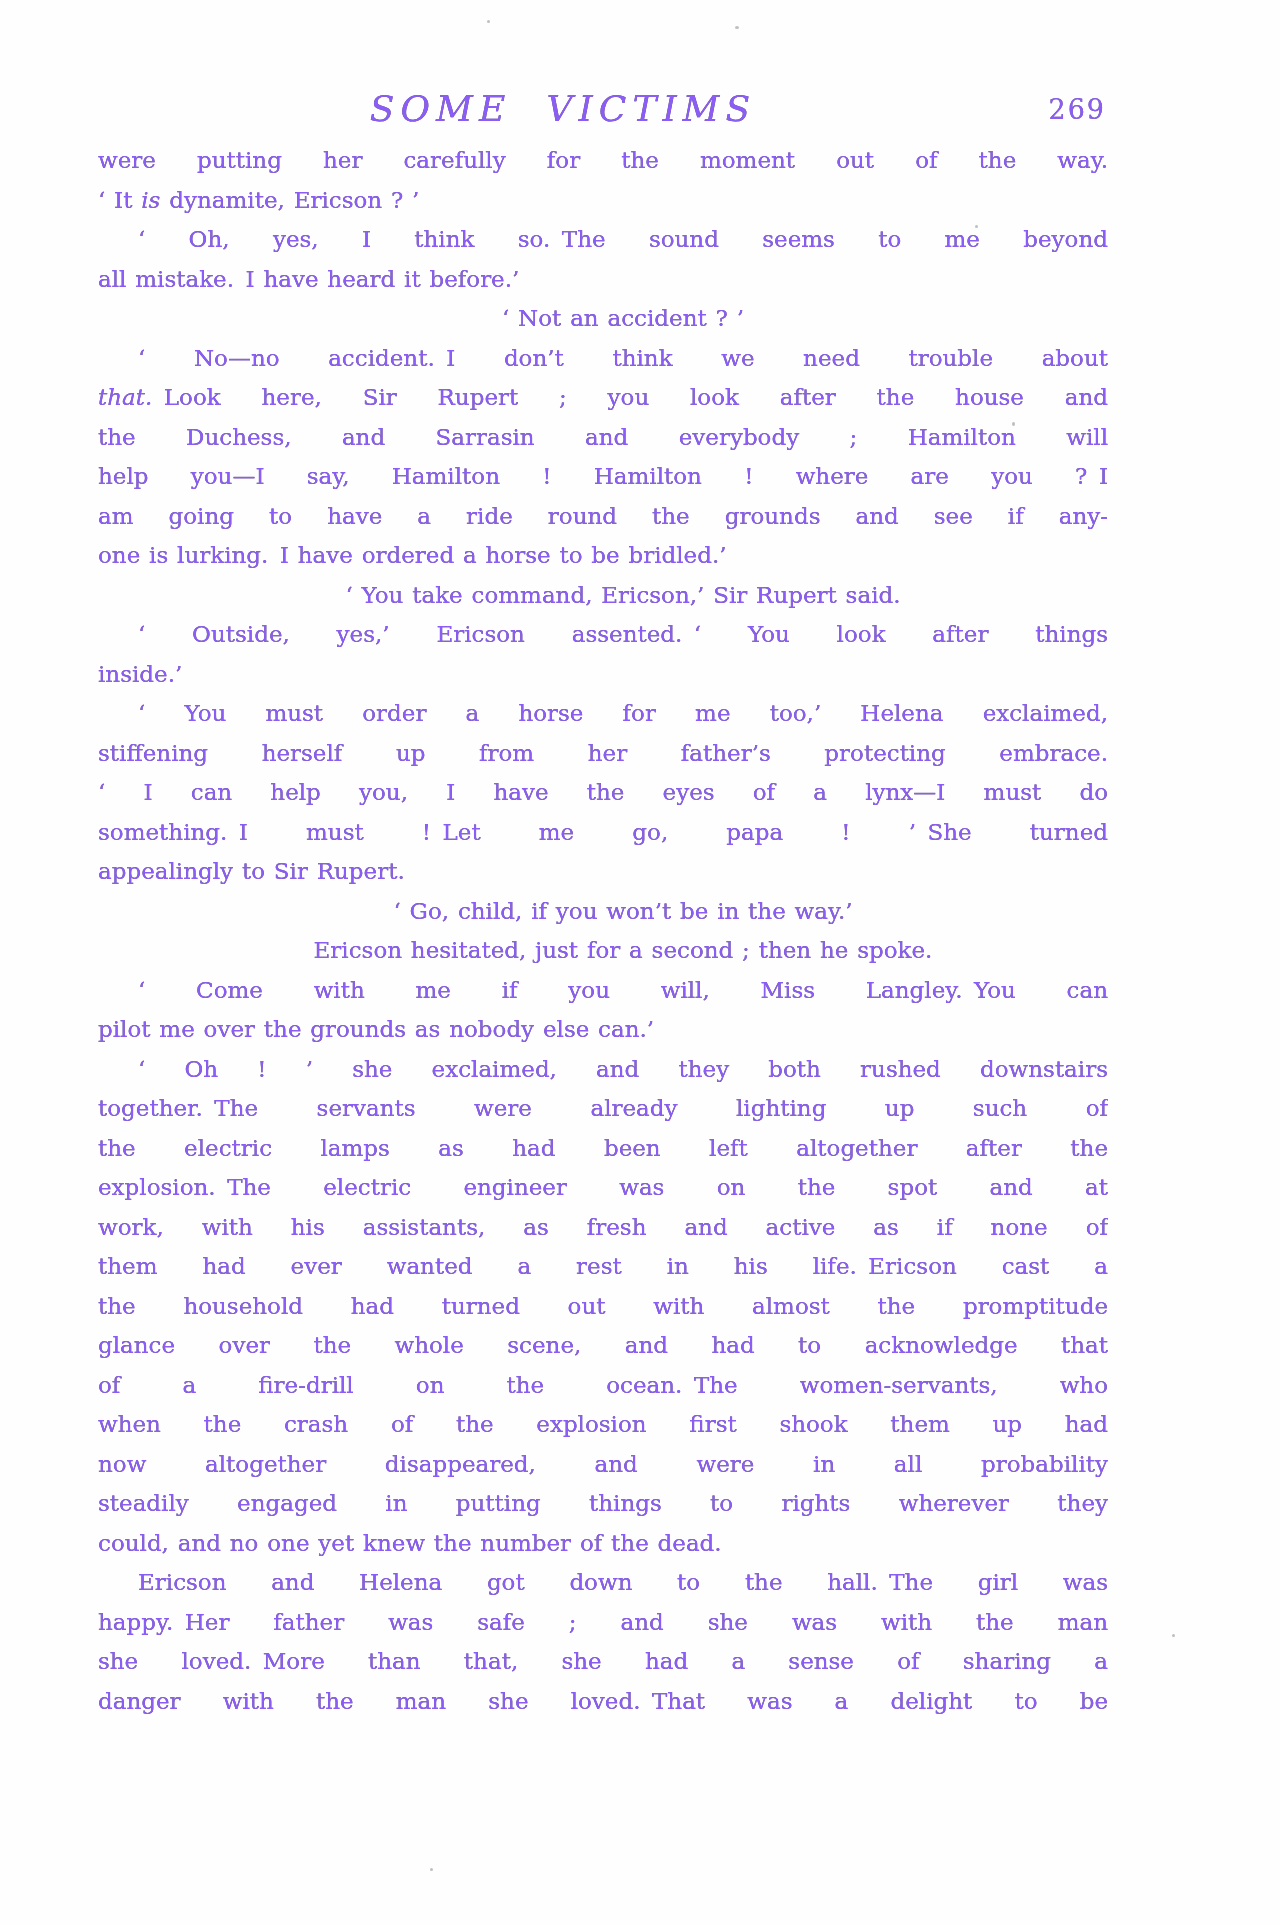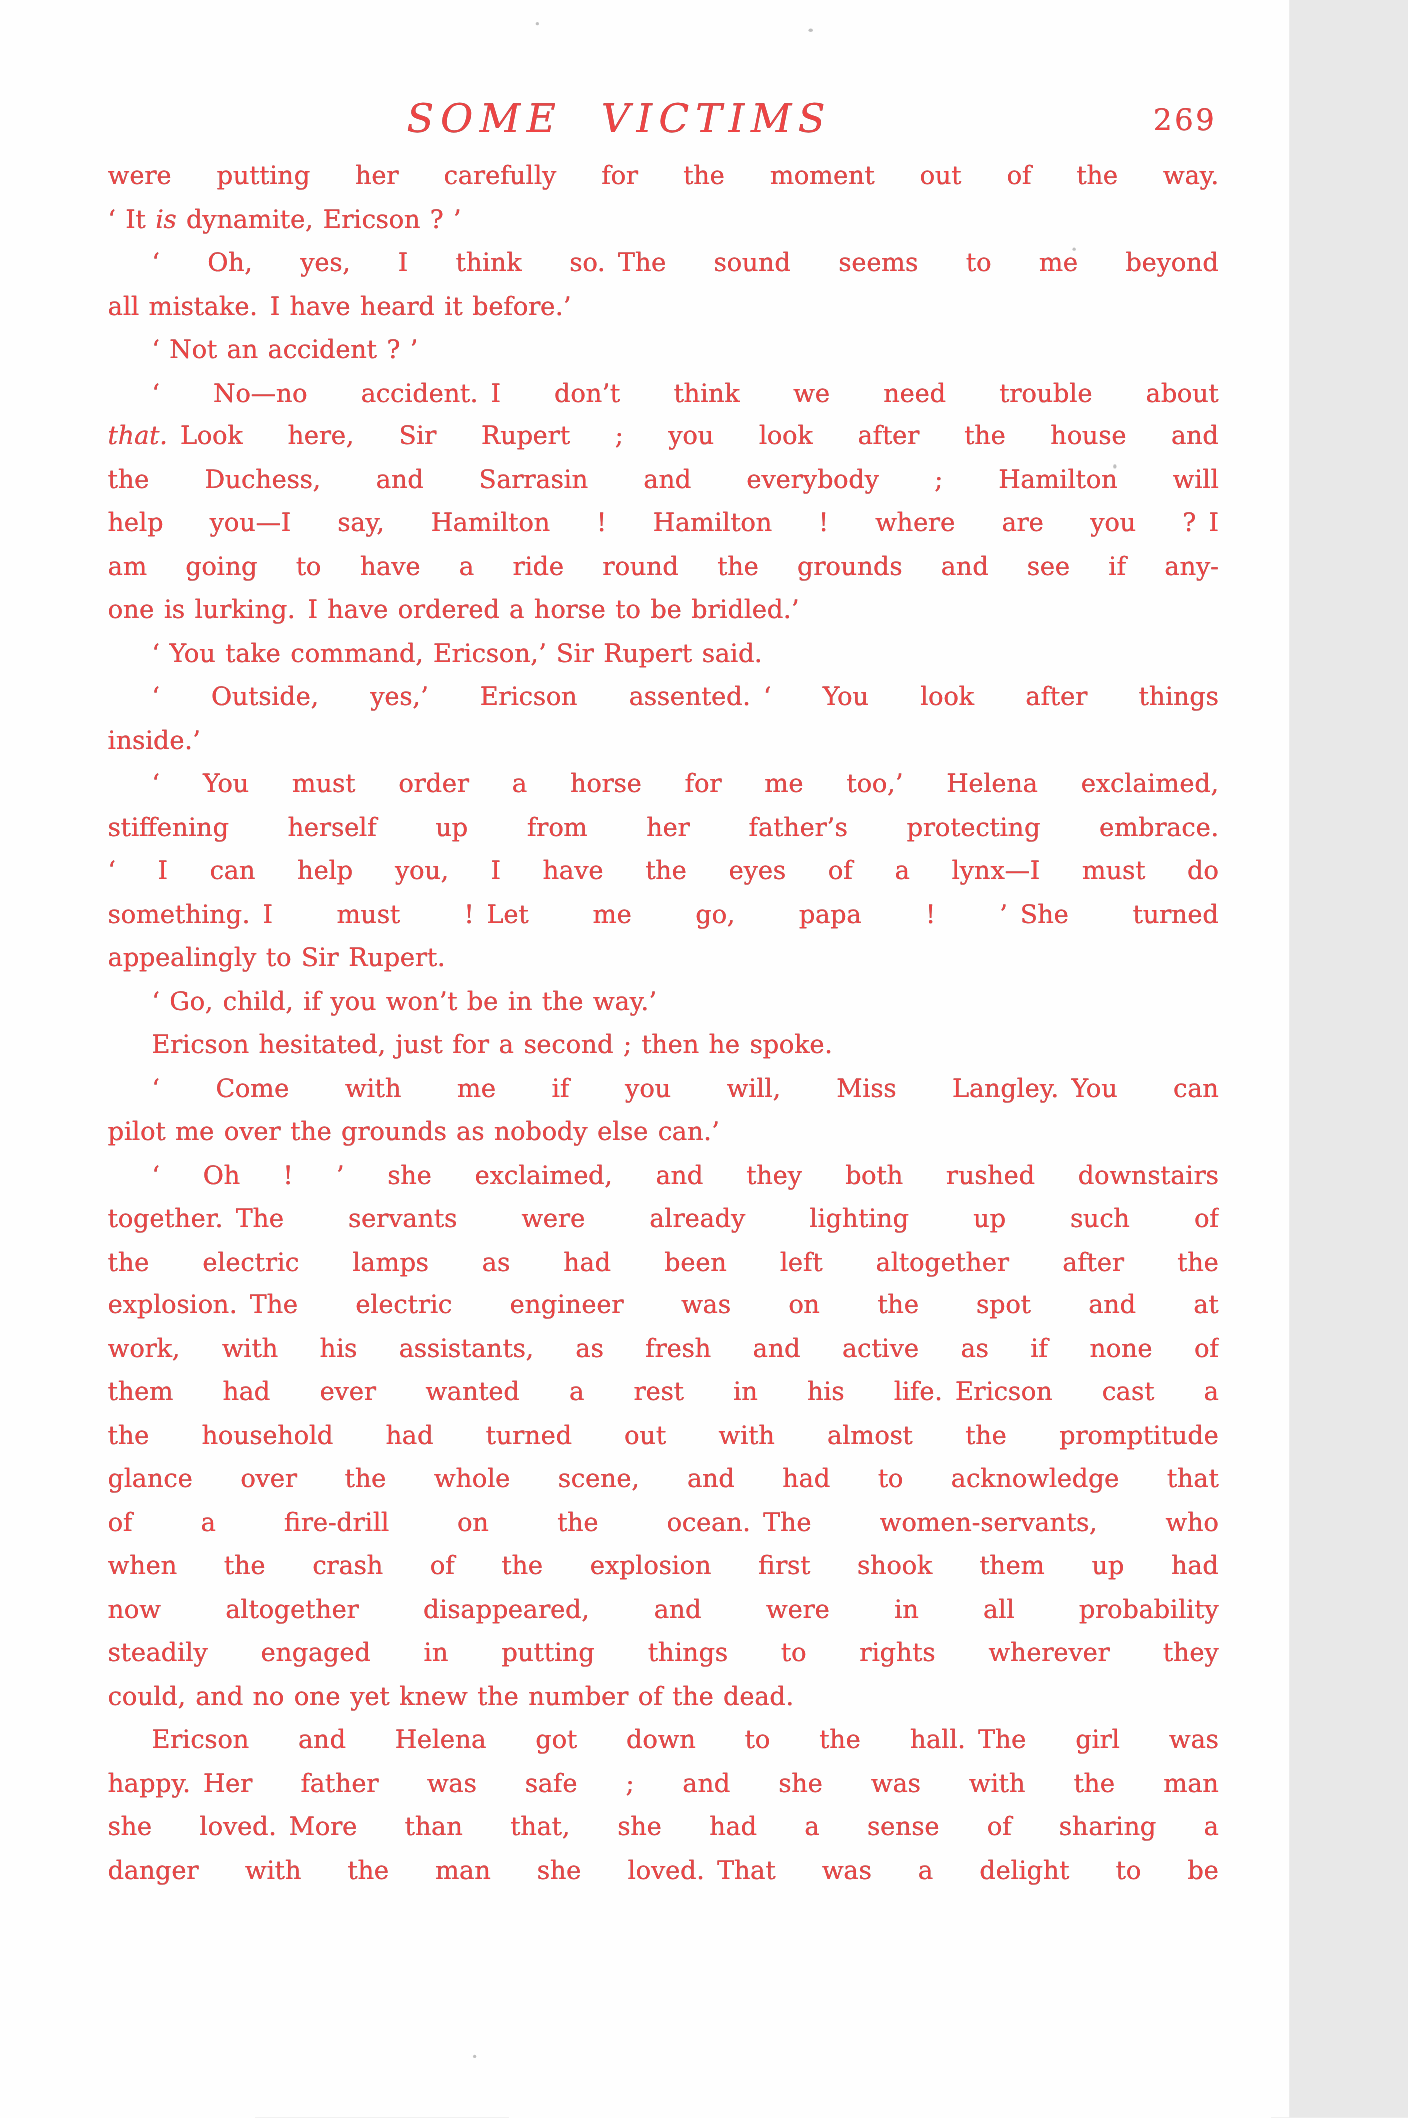--- a/index.html
+++ b/index.html
@@ -2,25 +2,25 @@
 <html><head>
 <meta charset="utf-8">
 <style>
   html, body {
     margin: 0;
     padding: 0;
     background: #e8e8e8;
   }
   .page {
     position: relative;
-    width: 1172px;
+    width: 1280px;
     height: 1925px;
     background: #fefefe;
     font-family: "DejaVu Serif", "Liberation Serif", serif;
-    color: #ef4444;
+    color: #8b5cf6;
     overflow: hidden;
   }
   .running-head {
     position: absolute;
     left: 98px;
     top: 88px;
     width: 1010px;
     height: 50px;
   }
   .head-title {
@@ -59,20 +59,21 @@
     word-spacing: 1.5px;
     text-align: left;
     text-shadow: 0 0 0.55px rgba(0,0,0,0.65);
   }
   .line.just {
     text-align: justify;
     text-align-last: justify;
   }
   .line.indent {
     text-indent: 40px;
+    text-align: center;
   }
   .it {
     font-style: italic;
   }
   .speck {
     position: absolute;
     background: #8a8a8a;
     border-radius: 50%;
     opacity: 0.55;
   }

